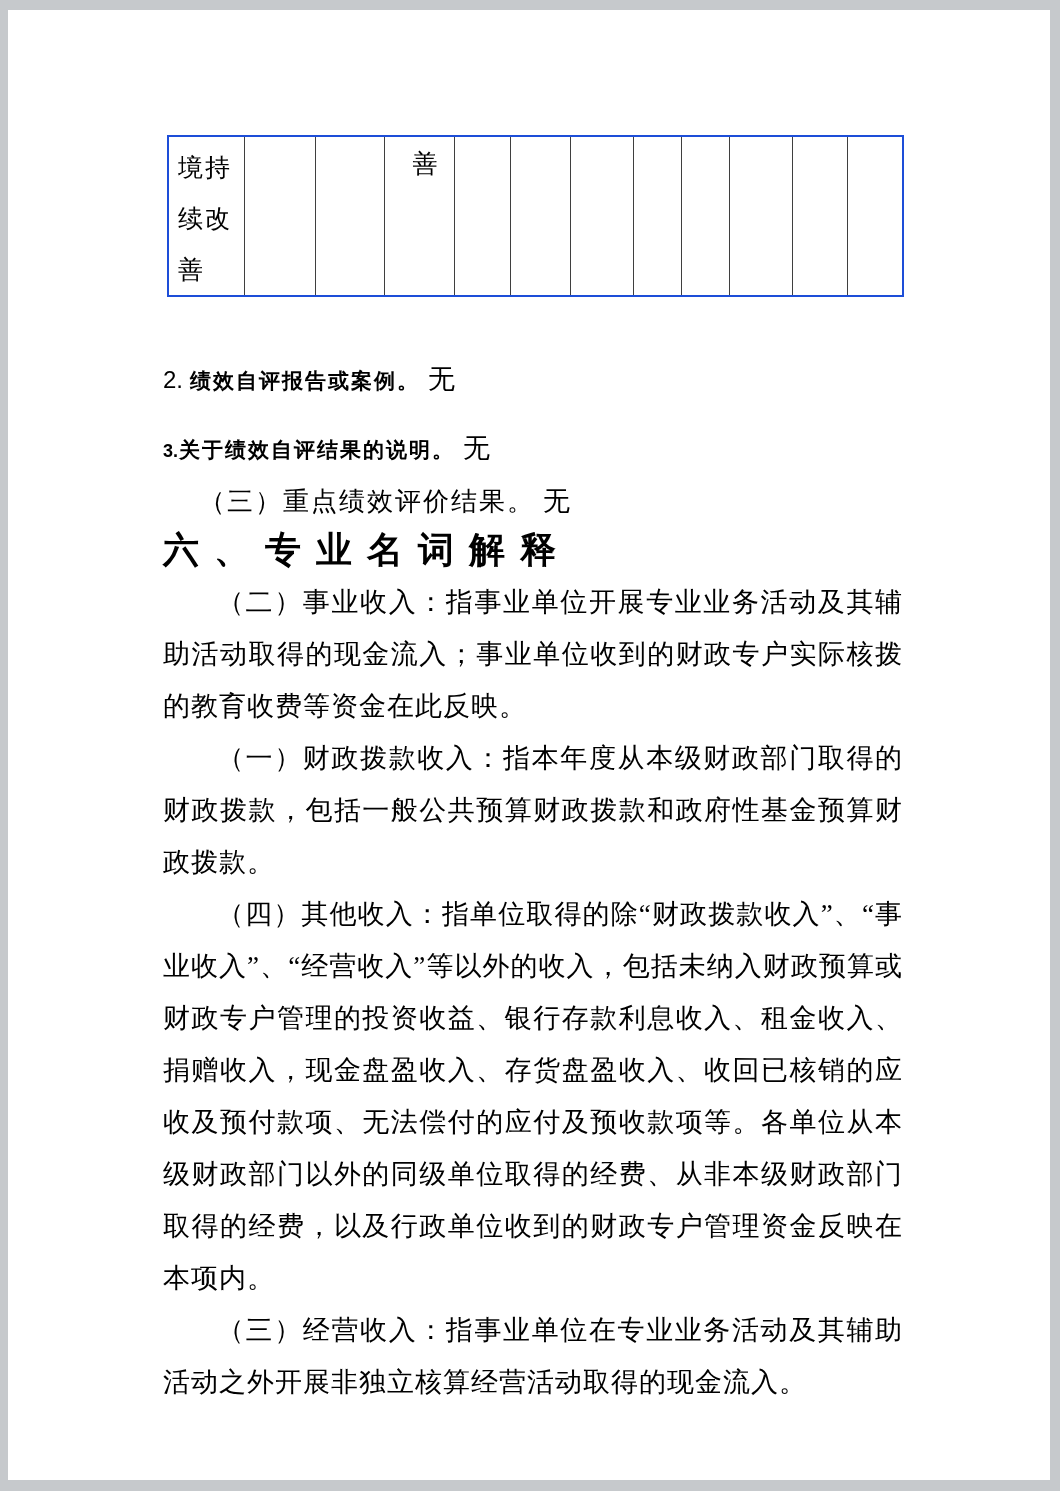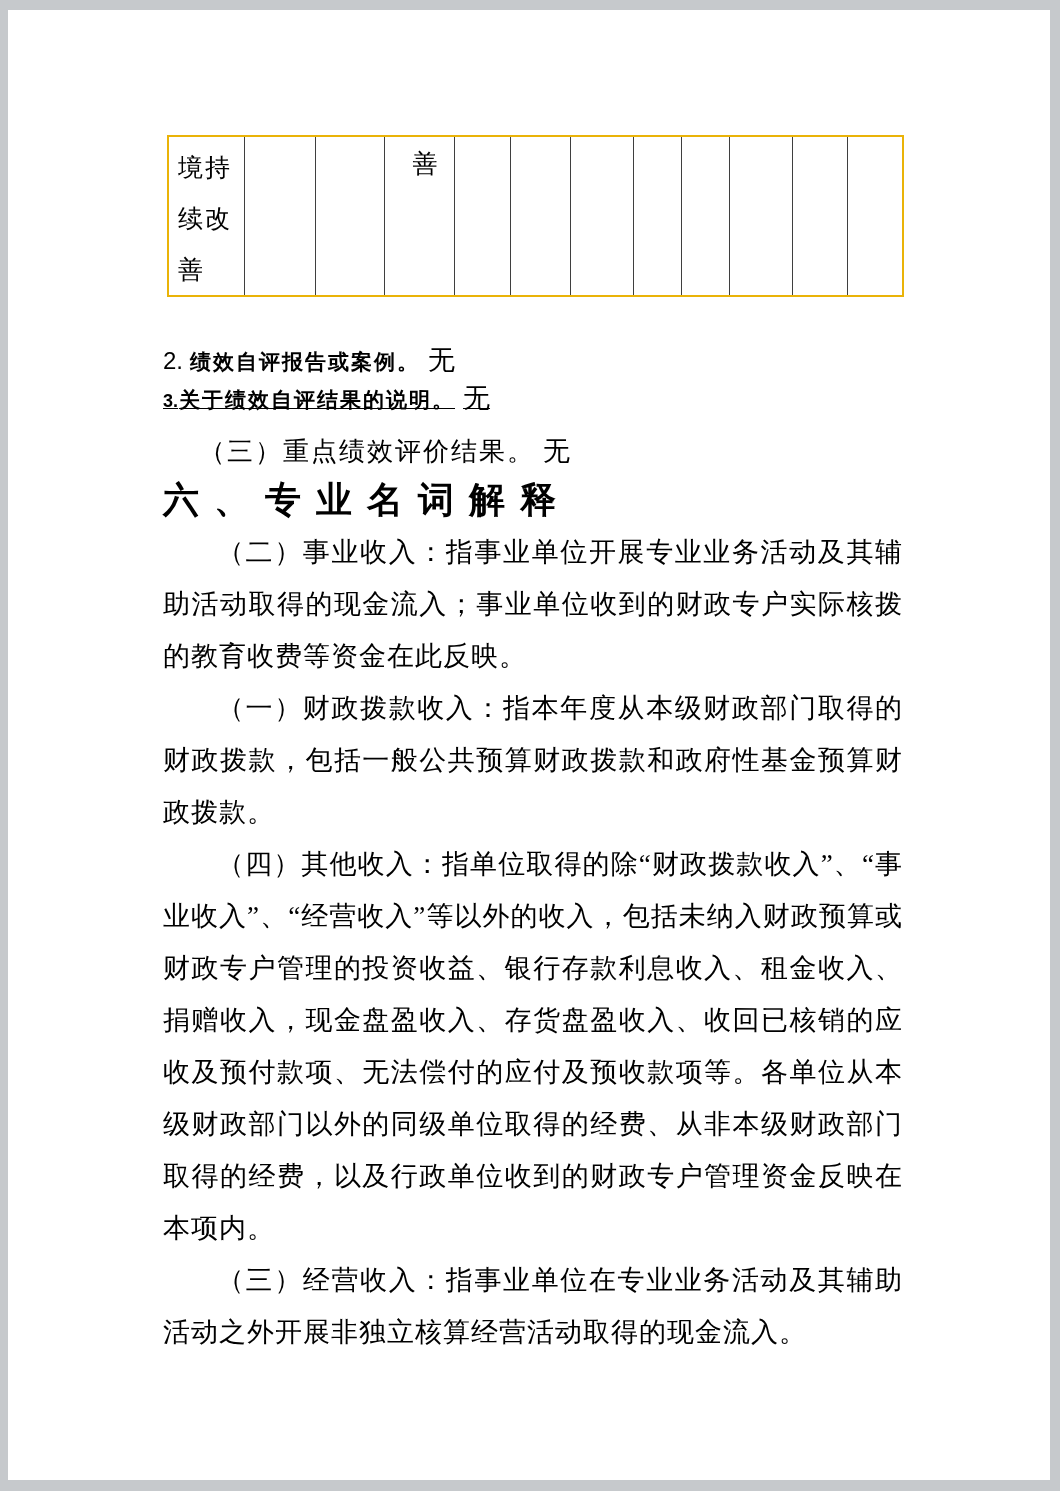--- a/index.html
+++ b/index.html
@@ -20,21 +20,21 @@
   .content {
     position: absolute; left: 155px; top: 0;
     width: 740px;
   }
   
   .frag-table {
     border-collapse: collapse;
     table-layout: fixed;
     width: 737px;
     margin: 125px 16px 0 4px;
-    border: 2px solid #eab308;
+    border: 2px solid #1d4ed8;
   }
   .frag-table td {
     border: 1px solid #3f3f3f;
     height: 146px;
     vertical-align: top;
     padding: 5px 0 0 0;
   }
   .cell-lines div {
     font-size: 25px;
     line-height: 51px;
@@ -42,22 +42,22 @@
     letter-spacing: 2px;
   }
   .cell-single {
     font-size: 25px;
     line-height: 44px;
     text-align: center;
     padding-left: 12px;
   }
   
   .item-line { line-height: 30px; white-space: nowrap; }
-  .item-line.first { margin-top: 48px; }
-  .item-line.second { margin-top: 4px; text-decoration: underline; }
+  .item-line.first { margin-top: 67px; }
+  .item-line.second { margin-top: 35px; }
   .num-big {
     font-family: "Liberation Sans", "DejaVu Sans", sans-serif;
     font-size: 24px; margin-right: 7px;
   }
   .num-small {
     font-family: "Liberation Sans", "DejaVu Sans", sans-serif;
     font-size: 18px; font-weight: bold; margin-right: 1px;
   }
   .item-label {
     font-family: "Liberation Sans", "DejaVu Sans", sans-serif;

